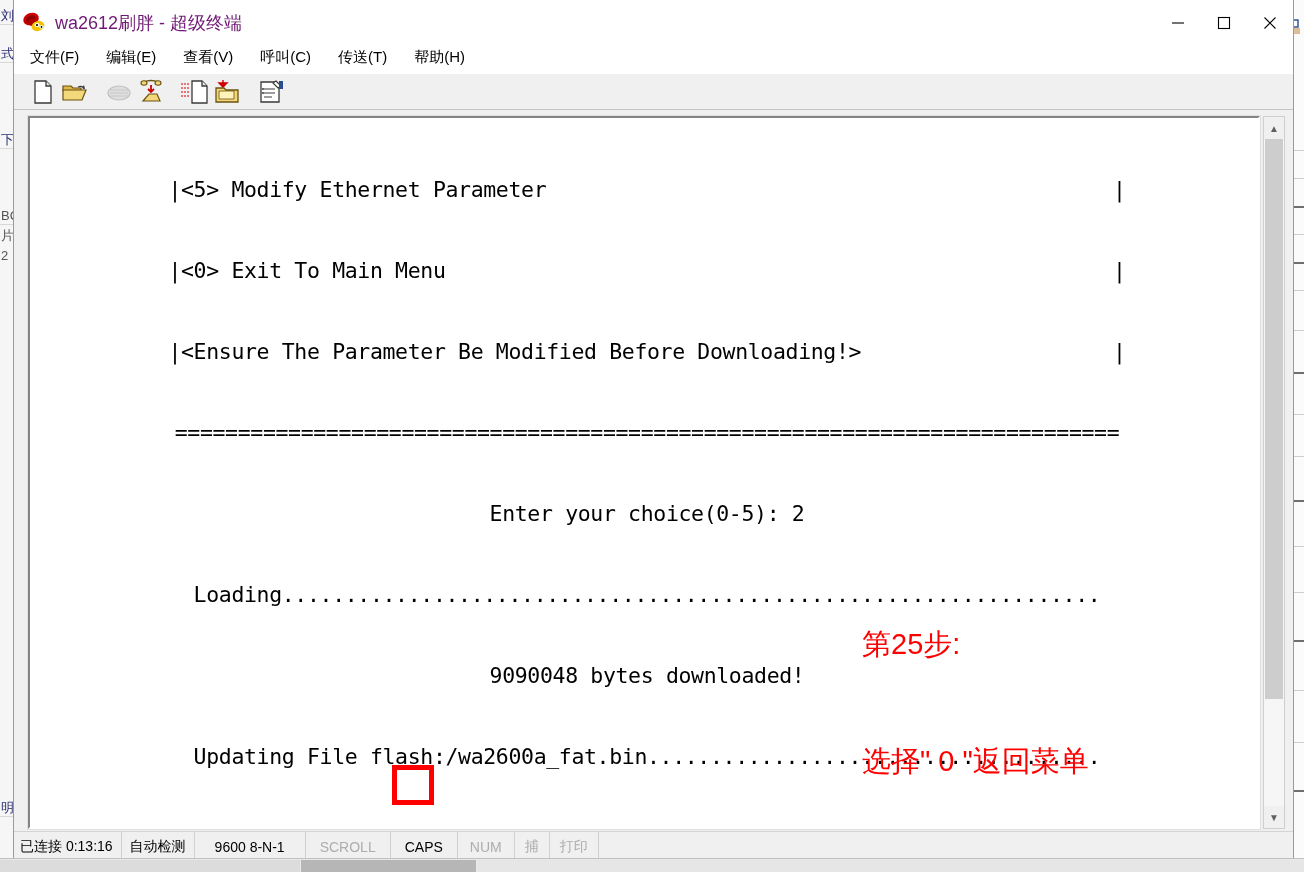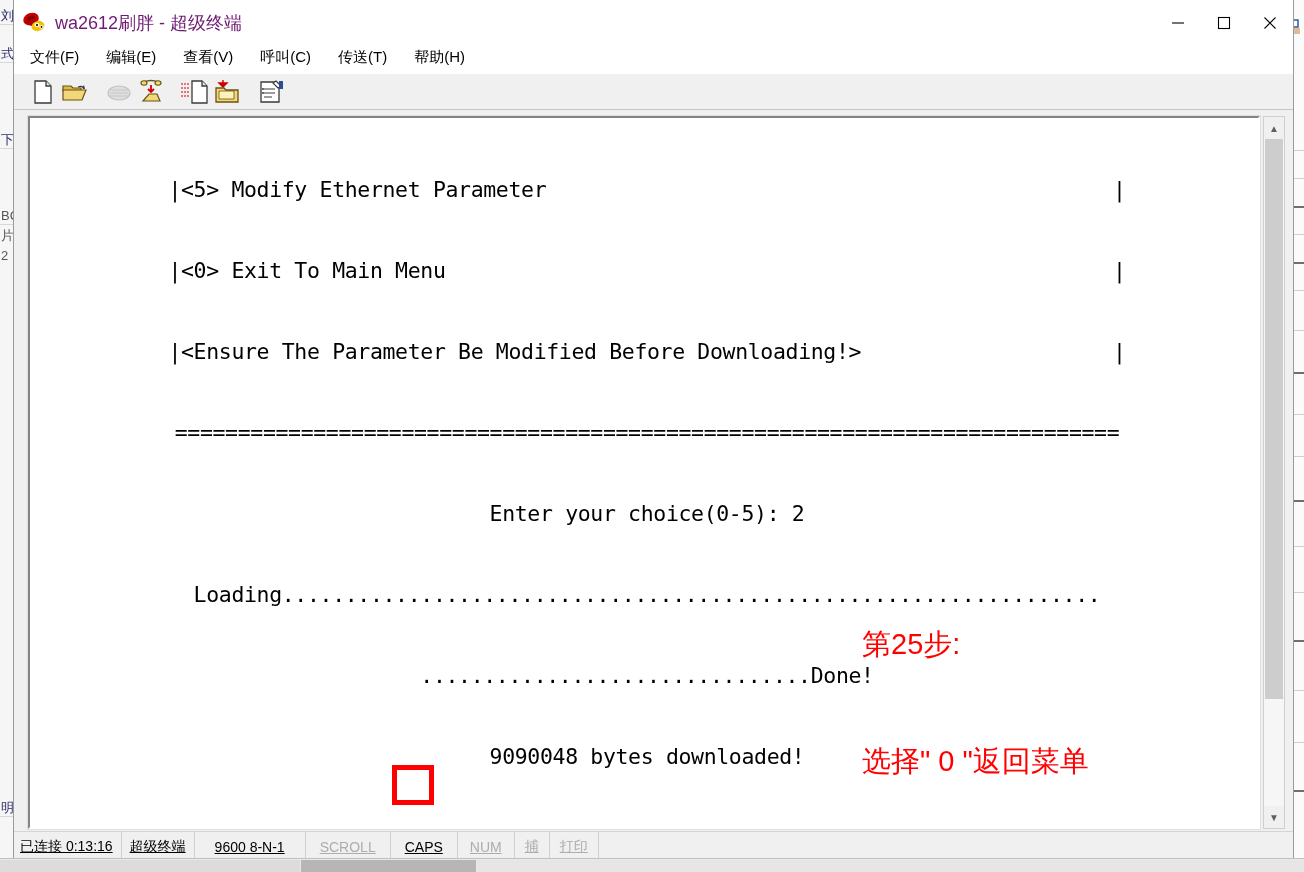--- a/index.html
+++ b/index.html
@@ -152,21 +152,20 @@
     border-top: 1px solid #d4d4d4;
     display: flex; align-items: stretch;
     flex: 0 0 30px;
     font-size: 14px; color: #000;
   }
   .sb-cell {
     display: flex; align-items: center;
     padding: 0 8px;
     border-right: 1px solid #d0d0d0;
     white-space: nowrap;
-    text-decoration: underline;
   }
   .sb-cell.dim { color: #adadad; }
   .sb-cell:first-child { padding-left: 6px; }
 
   
   #annotation {
     position: absolute;
     left: 862px; top: 547px;
     color: #ff0000;
     font-family: "Liberation Sans", sans-serif;
@@ -350,21 +349,20 @@
 
     <div id="term-outer">
       <div id="term-frame">
         <div id="term-screen">
           <div class="tline">|&lt;5&gt; Modify Ethernet Parameter                                             |</div>
           <div class="tline">|&lt;0&gt; Exit To Main Menu                                                     |</div>
           <div class="tline">|&lt;Ensure The Parameter Be Modified Before Downloading!&gt;                    |</div>
           <div class="tline">===========================================================================</div>
           <div class="tline">Enter your choice(0-5): 2</div>
           <div class="tline">Loading.................................................................</div>
-          <div class="tline">...............................Done!</div>
           <div class="tline">9090048 bytes downloaded!</div>
           <div class="tline">Updating File flash:/wa2600a_fat.bin....................................</div>
           
           
           
           
           
           
           
           
@@ -380,21 +378,21 @@
         <div class="sb-arrow">▲</div>
         <div class="sb-track">
           <div class="sb-thumb" style="top:0; height:560px;"></div>
         </div>
         <div class="sb-arrow">▼</div>
       </div>
     </div>
 
     <div id="statusbar">
       <div class="sb-cell">已连接 0:13:16</div>
-      <div class="sb-cell">超级终端</div>
+      <div class="sb-cell">自动检测</div>
       <div class="sb-cell" style="padding:0 20px;">9600 8-N-1</div>
       <div class="sb-cell dim" style="padding:0 14px;">SCROLL</div>
       <div class="sb-cell" style="padding:0 14px;">CAPS</div>
       <div class="sb-cell dim" style="padding:0 12px;">NUM</div>
       <div class="sb-cell dim" style="padding:0 10px;">捕</div>
       <div class="sb-cell dim" style="padding:0 10px;">打印</div>
       <div class="sb-cell" style="flex:1 1 auto; border-right:none;"></div>
     </div>
 
   </div>

